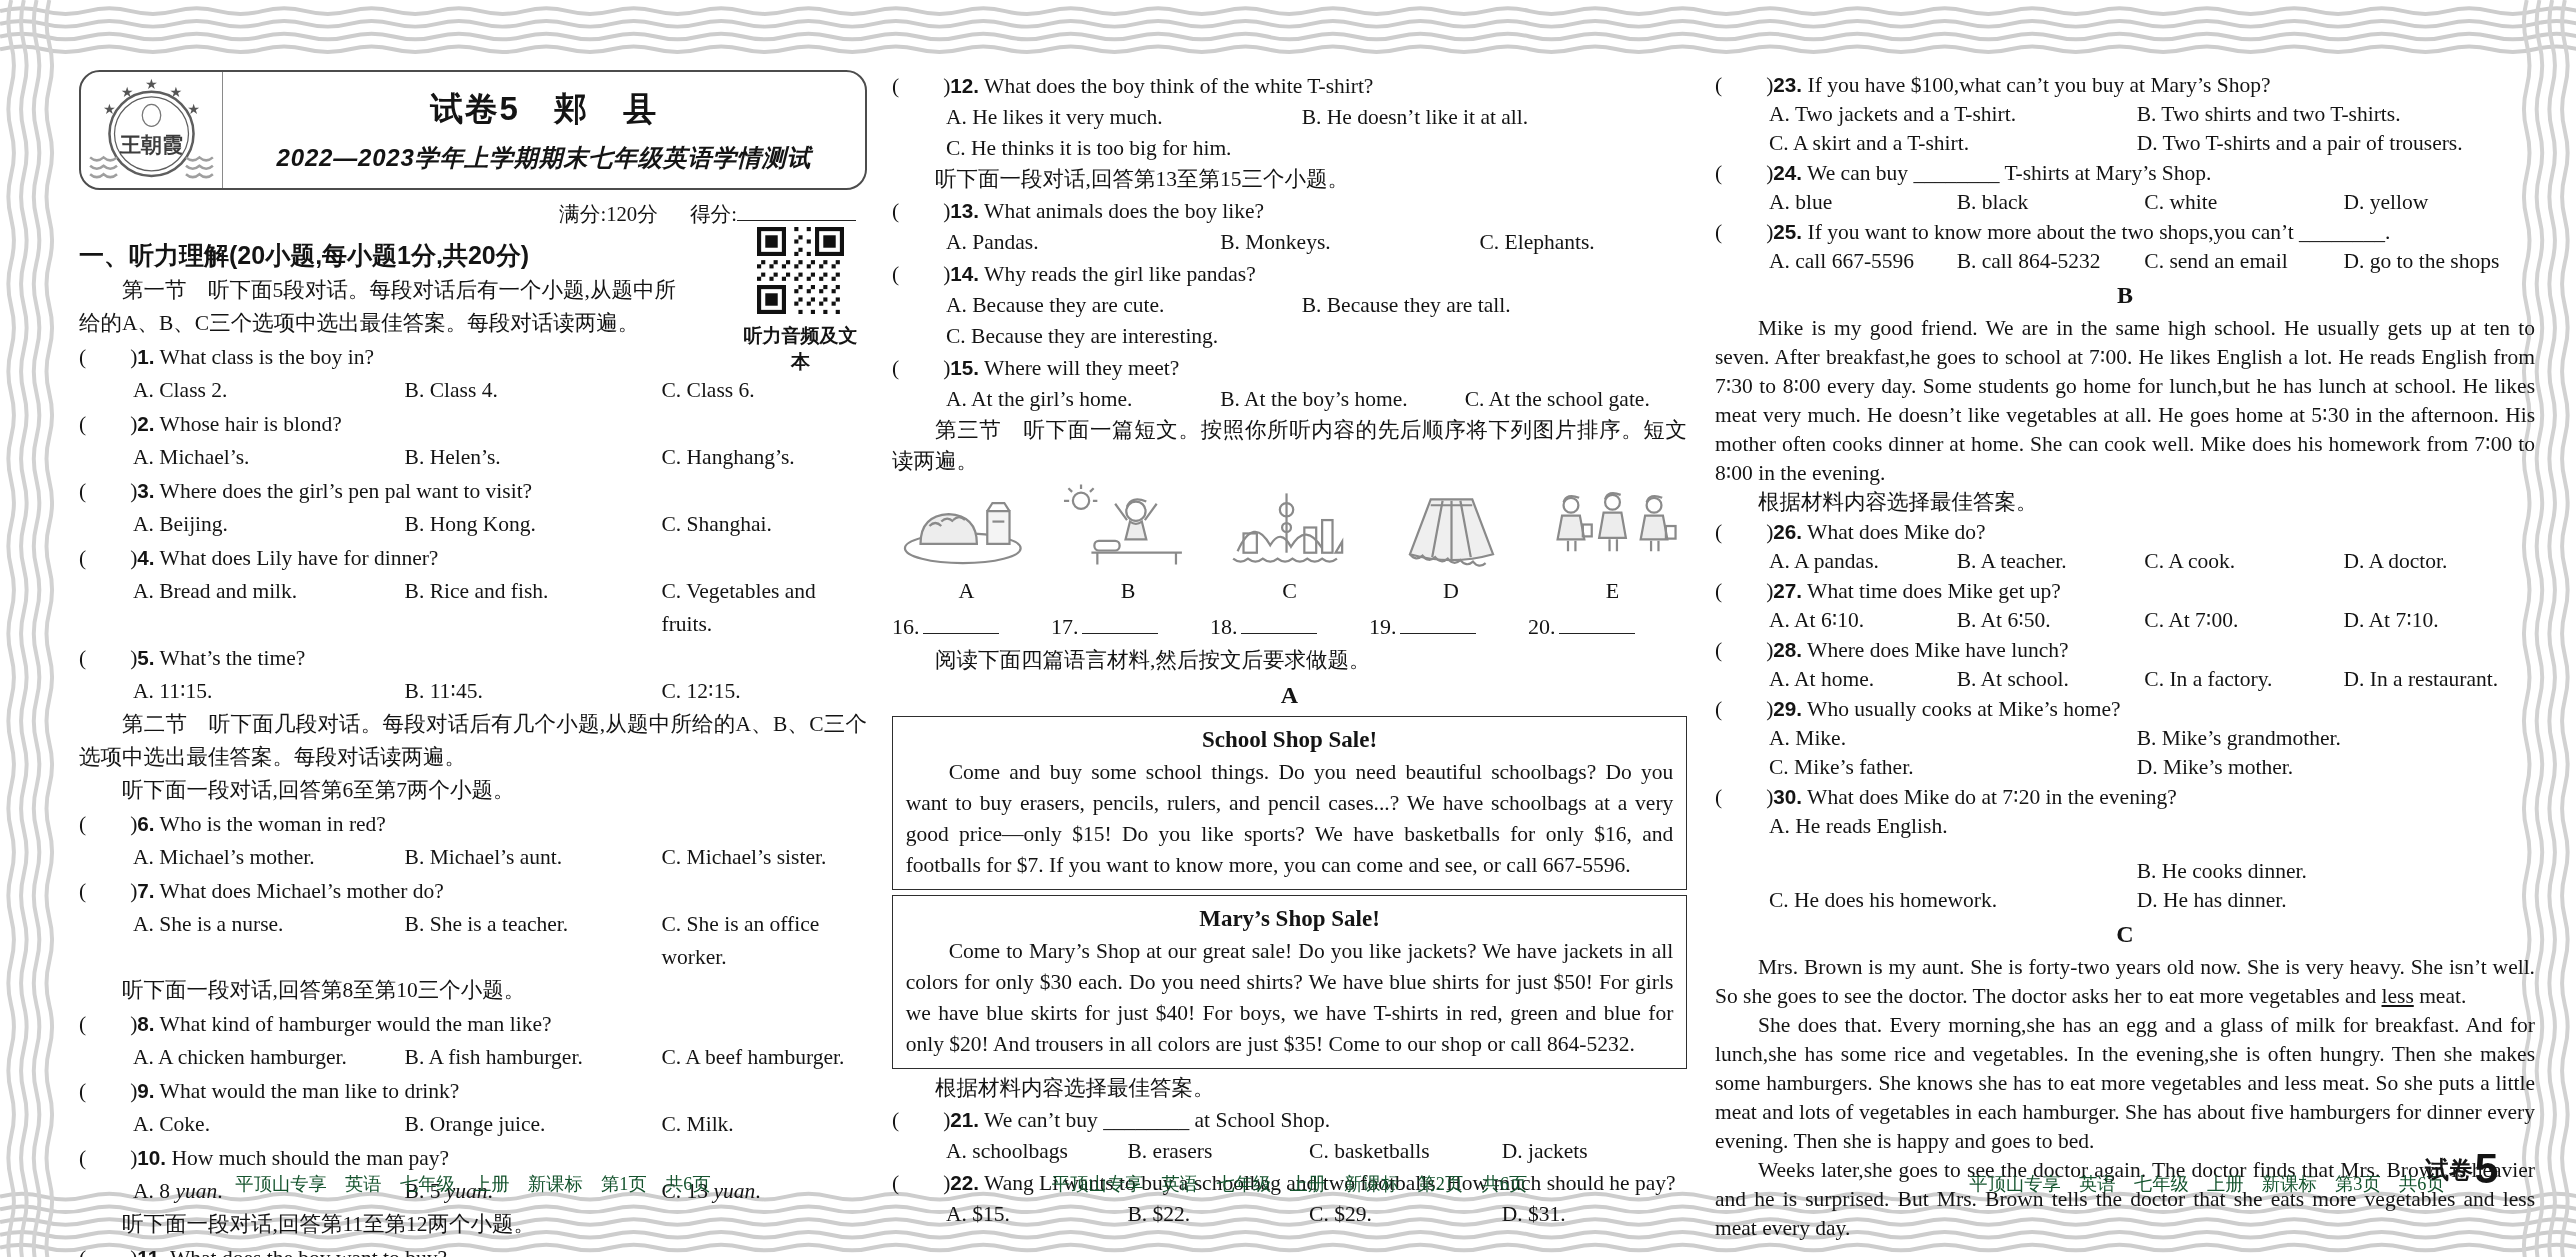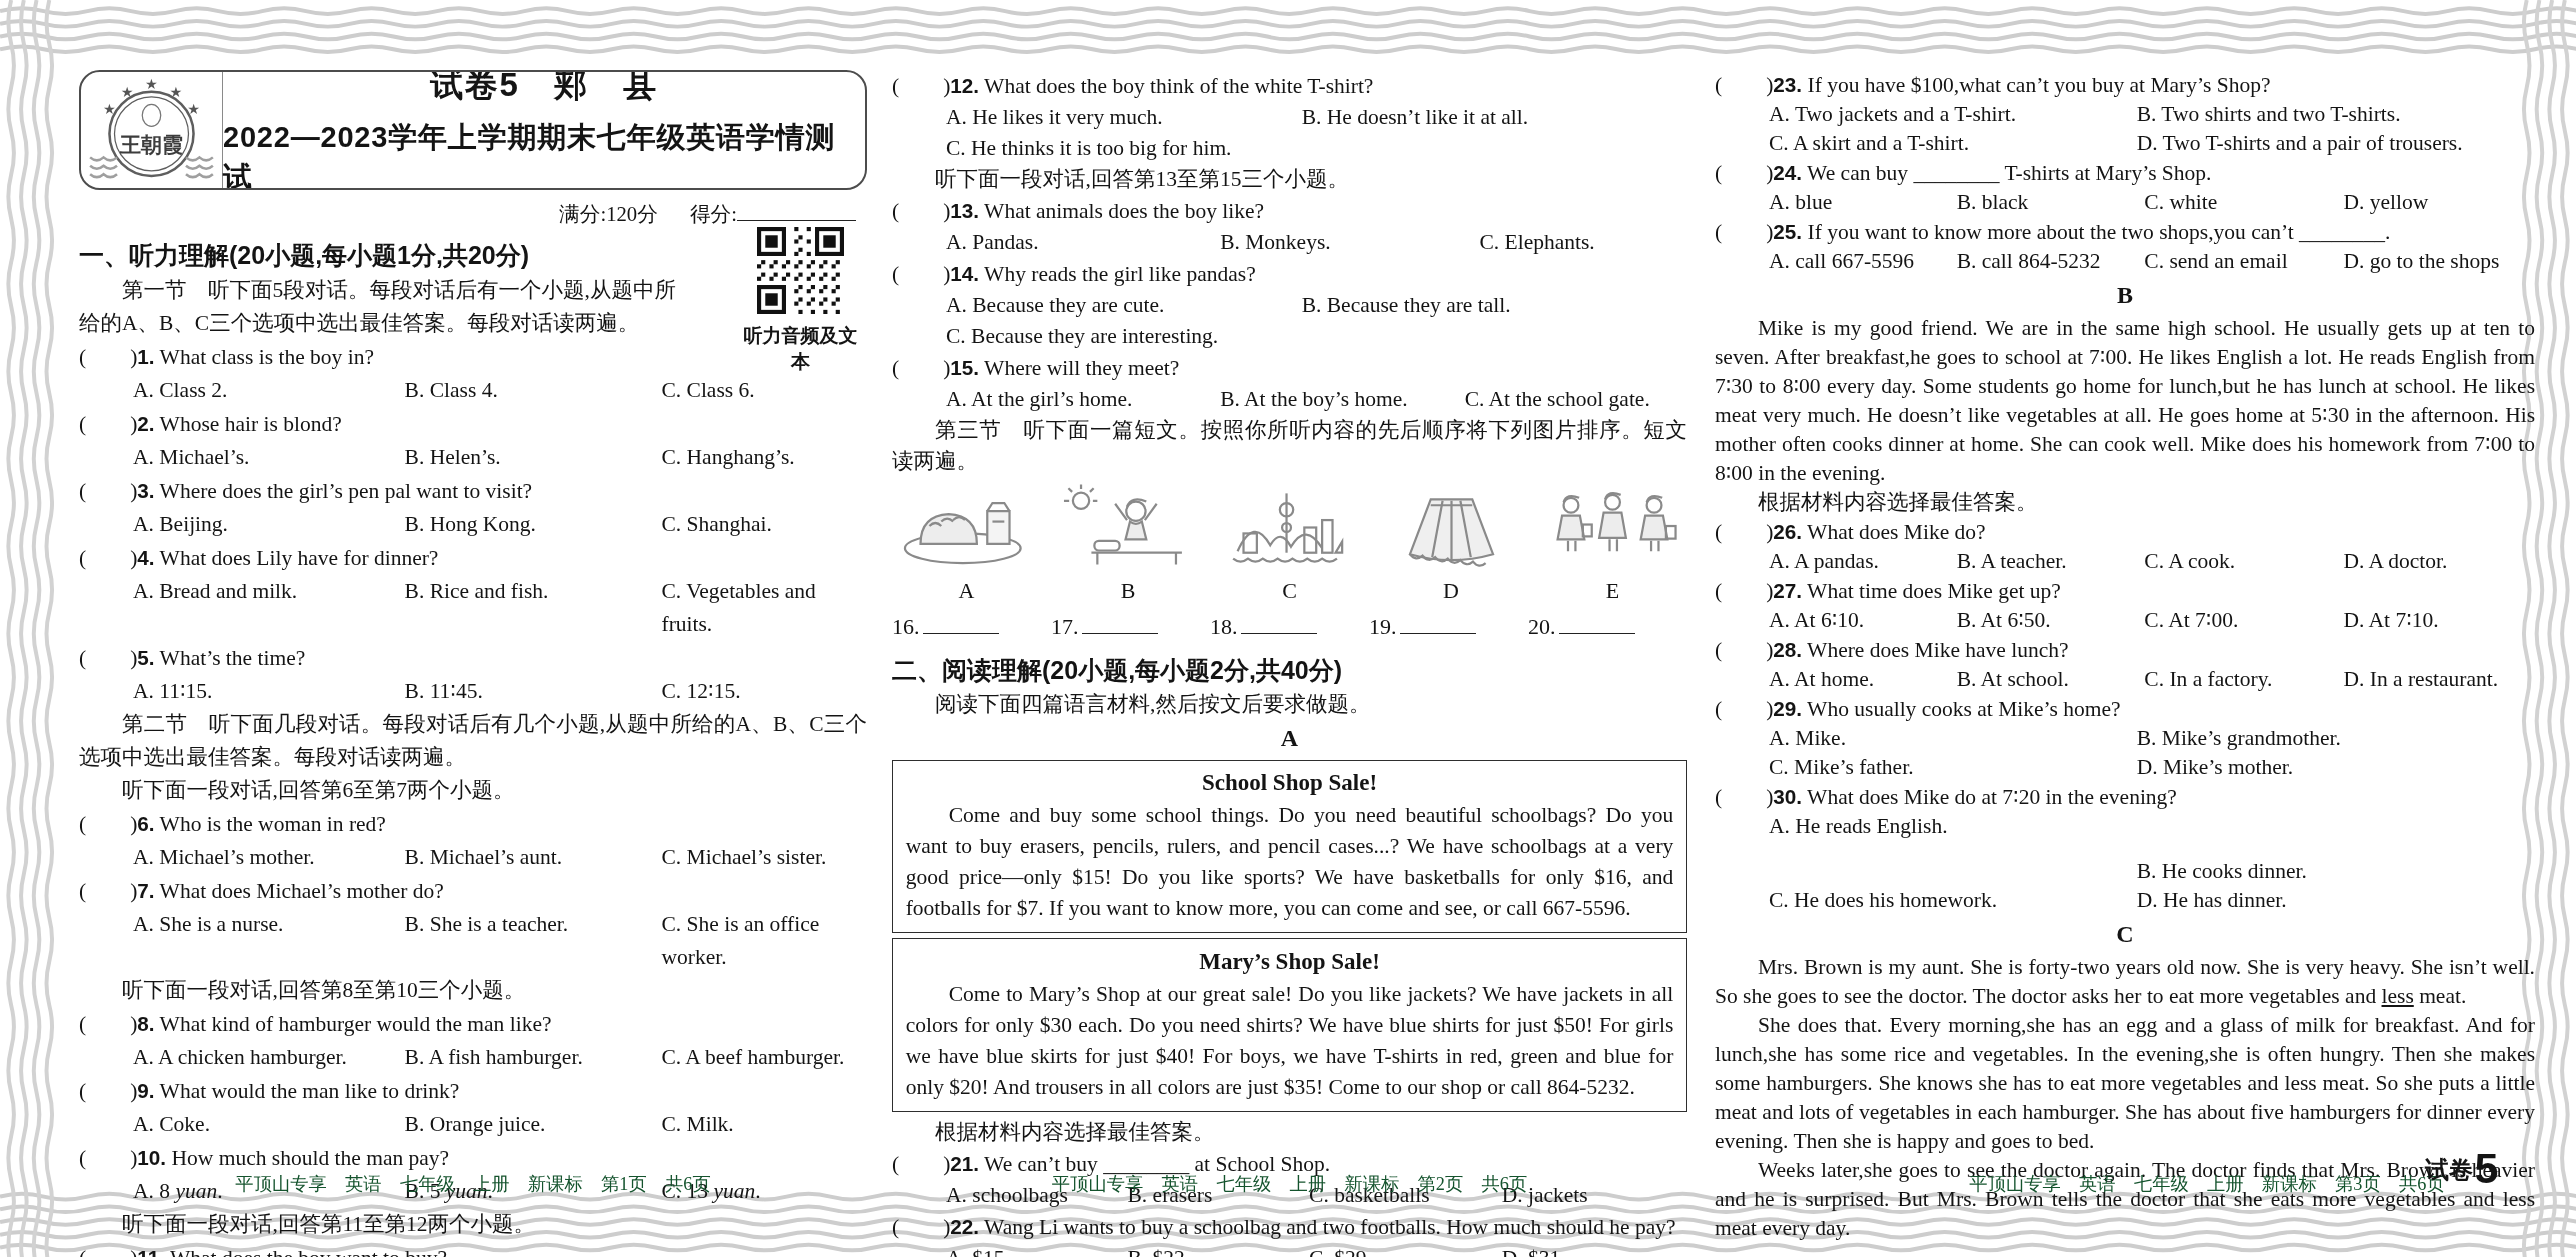--- a/index.html
+++ b/index.html
@@ -9,21 +9,21 @@
   .col{position:absolute;top:70px;z-index:1;}
   #col1{left:79px;width:788px;}
   #col2{left:892px;width:795px;}
   #col3{left:1715px;width:820px;}
 
   
   .hdrbox{border:2.4px solid #4c4c4c;border-radius:20.7px;height:116px;display:flex;align-items:stretch;overflow:hidden;background:#fff;}
   .hdr-logo{width:141px;display:flex;align-items:center;justify-content:center;border-right:1.6px solid #8a8a8a;}
   .hdr-titles{flex:1;display:flex;flex-direction:column;align-items:center;justify-content:center;}
   .hdr-title{font-family:"Liberation Sans", sans-serif;font-weight:bold;font-size:33px;letter-spacing:1.6px;}
-  .hdr-sub{font-family:"Liberation Sans", sans-serif;font-weight:bold;font-size:29px;margin-top:10px;letter-spacing:0.8px;}
+  .hdr-sub{font-family:"Liberation Sans", sans-serif;font-weight:bold;font-size:24px;margin-top:10px;letter-spacing:0.8px;font-style:italic;}
 
   .scoreline{text-align:right;font-size:20.7px;margin:9.5px 11px 1.6px 0;height:29px;}
   .scoreline .seg{margin-left:32px;}
   .scoreblank{display:inline-block;width:119px;border-bottom:1.6px solid #222;height:19px;vertical-align:baseline;}
 
   .h{font-family:"Liberation Sans", sans-serif;font-weight:bold;font-size:25px;line-height:37px;margin-top:8px;}
   .p{font-size:21.5px;line-height:33px;text-align:justify;text-indent:2em;}
   .narrow{padding-right:191px;}
   .note{font-size:21.5px;line-height:33px;padding-left:43px;}
   .q{font-size:21.5px;line-height:33px;}
@@ -357,21 +357,20 @@
             </g>
           </svg><div class="figlabel">E</div></div>
       </div>
       <div class="blankrow">
         <span class="bitem"><span>16.</span><span class="bline"></span></span>
         <span class="bitem"><span>17.</span><span class="bline"></span></span>
         <span class="bitem"><span>18.</span><span class="bline"></span></span>
         <span class="bitem"><span>19.</span><span class="bline"></span></span>
         <span class="bitem"><span>20.</span><span class="bline"></span></span>
       </div>
-      <div class="h">二、阅读理解(20小题,每小题2分,共40分)</div>
       <div class="note">阅读下面四篇语言材料,然后按文后要求做题。</div>
       <div class="centerletter">A</div>
       <div class="adbox">
         <div class="adtitle">School Shop Sale!</div>
         <div class="adbody">Come and buy some school things. Do you need beautiful schoolbags? Do you want to buy erasers, pencils, rulers, and pencil cases...? We have schoolbags at a very good price—only $15! Do you like sports? We have basketballs for only $16, and footballs for $7. If you want to know more, you can come and see, or call 667-5596.</div>
       </div>
       <div class="adbox">
         <div class="adtitle">Mary’s Shop Sale!</div>
         <div class="adbody">Come to Mary’s Shop at our great sale! Do you like jackets? We have jackets in all colors for only $30 each. Do you need shirts? We have blue shirts for just $50! For girls we have blue skirts for just $40! For boys, we have T-shirts in red, green and blue for only $20! And trousers in all colors are just $35! Come to our shop or call 864-5232.</div>
       </div>

